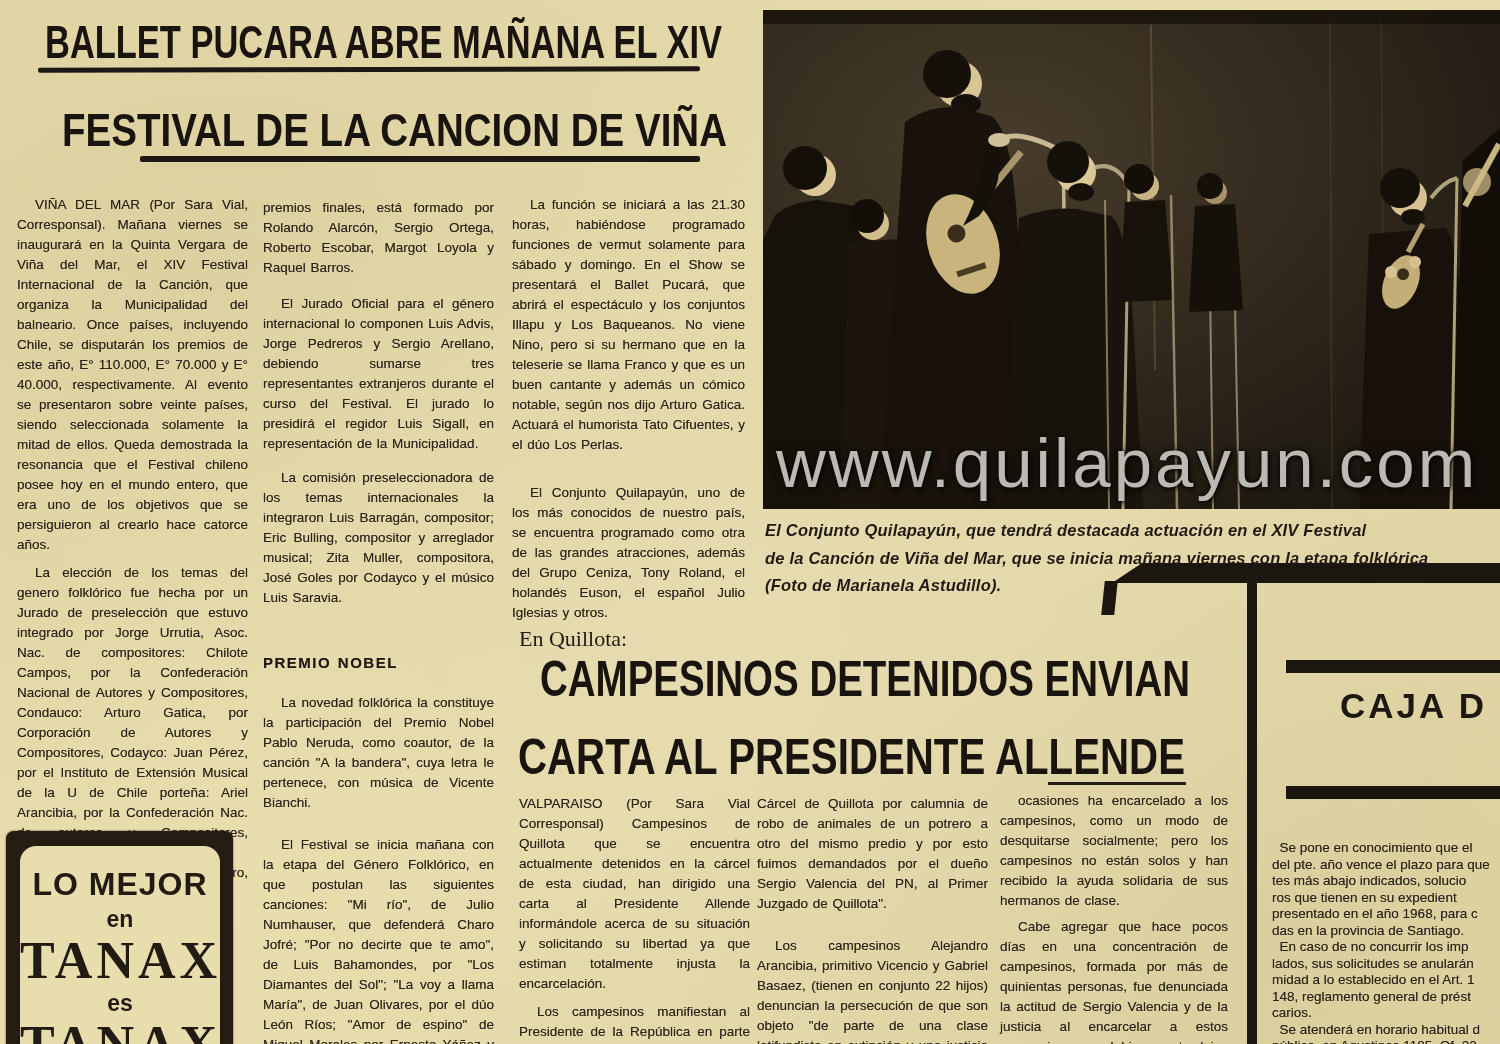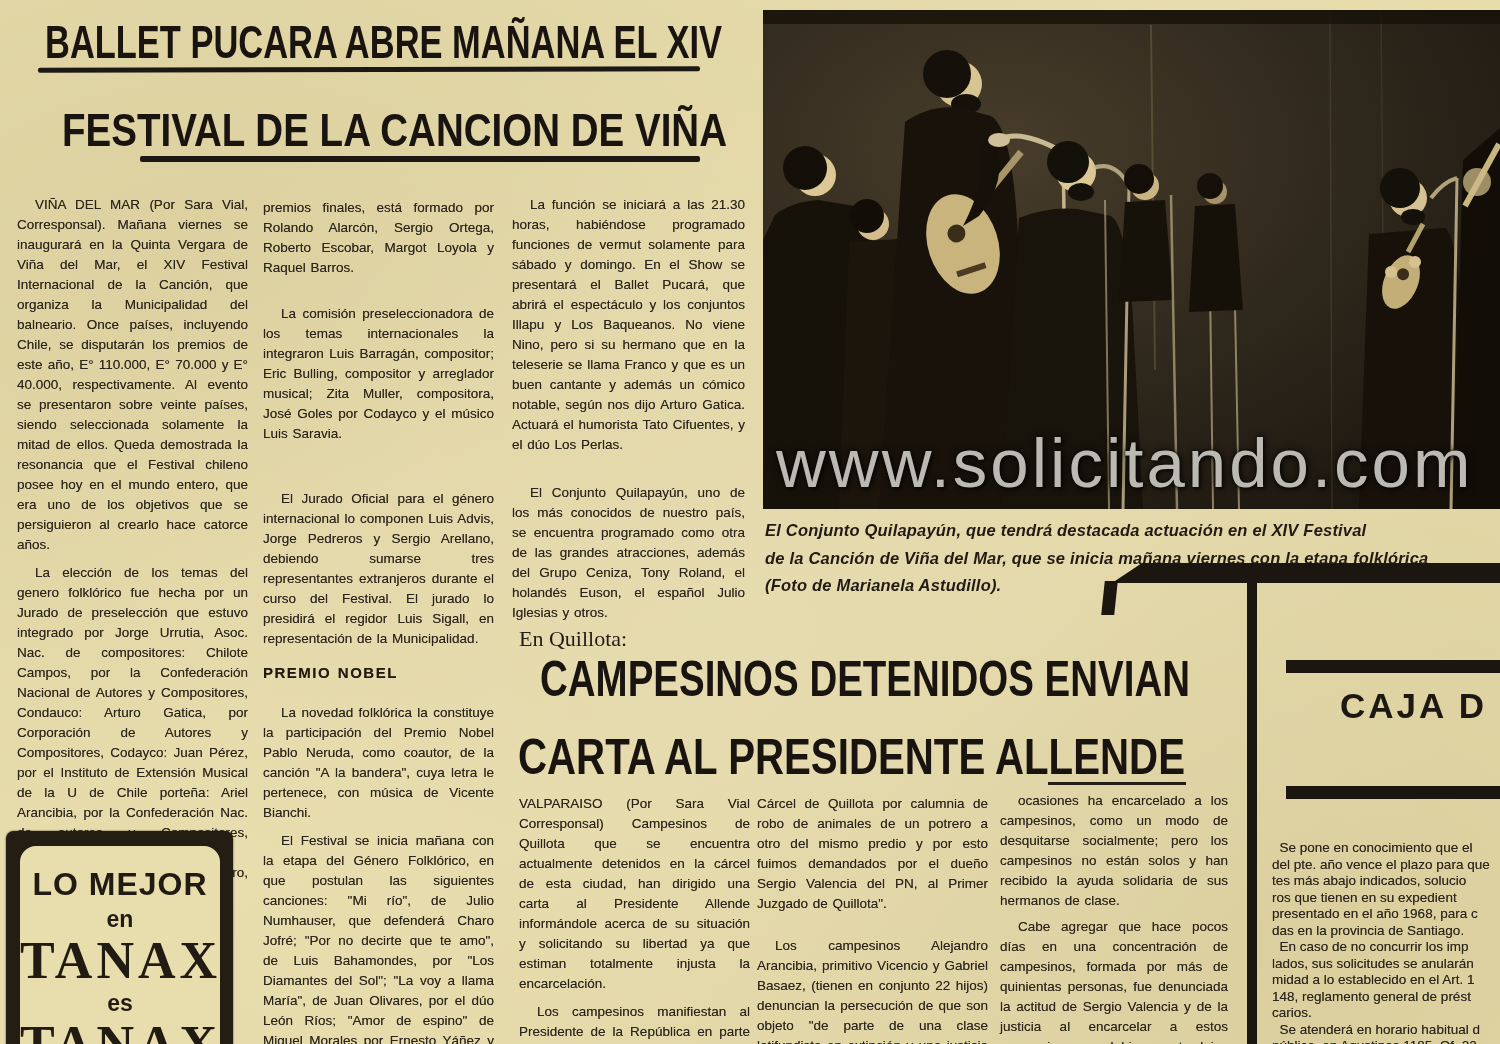--- a/index.html
+++ b/index.html
@@ -67,25 +67,25 @@
   </svg>
   <div class="rule" style="left:140px; top:156px; width:560px; height:6px;"></div>
 
   <div class="col" style="left:17px; top:190px; padding-top:5px;">
     <p style="margin-bottom:8px;">VIÑA DEL MAR (Por Sara Vial, Corresponsal). Mañana viernes se inaugurará en la Quinta Vergara de Viña del Mar, el XIV Festival Internacional de la Canción, que organiza la Municipalidad del balneario. Once países, incluyendo Chile, se disputarán los premios de este año, E° 110.000, E° 70.000 y E° 40.000, respectivamente. Al evento se presentaron sobre veinte países, siendo seleccionada solamente la mitad de ellos. Queda demostrada la resonancia que el Festival chileno posee hoy en el mundo entero, que era uno de los objetivos que se persiguieron al crearlo hace catorce años.</p>
     <p style="margin-bottom:0;">La elección de los temas del genero folklórico fue hecha por un Jurado de preselección que estuvo integrado por Jorge Urrutia, Asoc. Nac. de compositores: Chilote Campos, por la Confederación Nacional de Autores y Compositores, Condauco: Arturo Gatica, por Corporación de Autores y Compositores, Codayco: Juan Pérez, por el Instituto de Extensión Musical de la U de Chile porteña: Ariel Arancibia, por la Confederación Nac. de autores y Compositores, Condauco.</p>
     <p>El Jurado Oficial para este género, que determinará los</p>
   </div>
 
   <div class="col" style="left:263px; top:190px; padding-top:8px;">
-    <p class="flush" style="margin-bottom:26px;">premios finales, está formado por Rolando Alarcón, Sergio Ortega, Roberto Escobar, Margot Loyola y Raquel Barros.</p>
+    <p class="flush" style="margin-bottom:16px;">premios finales, está formado por Rolando Alarcón, Sergio Ortega, Roberto Escobar, Margot Loyola y Raquel Barros.</p>
+    <p style="margin-bottom:14px;">El Jurado Oficial para el género internacional lo componen Luis Advis, Jorge Pedreros y Sergio Arellano, debiendo sumarse tres representantes extranjeros durante el curso del Festival. El jurado lo presidirá el regidor Luis Sigall, en representación de la Municipalidad.</p>
     <p style="margin-bottom:45px;">La comisión preseleccionadora de los temas internacionales la integraron Luis Barragán, compositor; Eric Bulling, compositor y arreglador musical; Zita Muller, compositora, José Goles por Codayco y el músico Luis Saravia.</p>
-    <p style="margin-bottom:14px;">El Jurado Oficial para el género internacional lo componen Luis Advis, Jorge Pedreros y Sergio Arellano, debiendo sumarse tres representantes extranjeros durante el curso del Festival. El jurado lo presidirá el regidor Luis Sigall, en representación de la Municipalidad.</p>
     <div class="subhead">PREMIO NOBEL</div>
-    <p style="margin-top:20px; margin-bottom:8px;">La novedad folklórica la constituye la participación del Premio Nobel Pablo Neruda, como coautor, de la canción "A la bandera", cuya letra le pertenece, con música de Vicente Bianchi.</p>
+    <p style="margin-top:20px; margin-bottom:22px;">La novedad folklórica la constituye la participación del Premio Nobel Pablo Neruda, como coautor, de la canción "A la bandera", cuya letra le pertenece, con música de Vicente Bianchi.</p>
     <p>El Festival se inicia mañana con la etapa del Género Folklórico, en que postulan las siguientes canciones: "Mi río", de Julio Numhauser, que defenderá Charo Jofré; "Por no decirte que te amo", de Luis Bahamondes, por "Los Diamantes del Sol"; "La voy a llama María", de Juan Olivares, por el dúo León Ríos; "Amor de espino" de Miguel Morales por Ernesto Yáñez y "A la bandera de Chile" de Neruda y Bianchi, por "Los Fortineros".</p>
   </div>
 
   <div class="col" style="left:512px; top:190px; padding-top:5px; width:233px;">
     <p style="margin-bottom:28px;">La función se iniciará a las 21.30 horas, habiéndose programado funciones de vermut solamente para sábado y domingo. En el Show se presentará el Ballet Pucará, que abrirá el espectáculo y los conjuntos Illapu y Los Baqueanos. No viene Nino, pero si su hermano que en la teleserie se llama Franco y que es un buen cantante y además un cómico notable, según nos dijo Arturo Gatica. Actuará el humorista Tato Cifuentes, y el dúo Los Perlas.</p>
     <p>El Conjunto Quilapayún, uno de los más conocidos de nuestro país, se encuentra programado como otra de las grandes atracciones, además del Grupo Ceniza, Tony Roland, el holandés Euson, el español Julio Iglesias y otros.</p>
   </div>
 
   <div class="tanax">
     <div class="tanax-inner">
@@ -197,21 +197,21 @@
 
     <g>
       <path d="M700,150 L737,118 L737,499 L690,499 Z" fill="#120d07"></path>
       <line x1="702" y1="196" x2="736" y2="134" stroke="#c9b67f" stroke-width="6"></line>
       <circle cx="714" cy="172" r="14" fill="#cdb987" opacity="0.75"></circle>
     </g>
 
     <rect width="737" height="14" fill="#171209" opacity="0.8"></rect>
   </svg>
 
-  <div class="watermark">www.solicitando.com</div>
+  <div class="watermark">www.quilapayun.com</div>
 
   <div class="caption" style="left:765px; top:517px; width:740px;">El Conjunto Quilapayún, que tendrá destacada  actuación en el XIV Festival
 de la Canción de Viña  del Mar, que se inicia mañana viernes con la etapa folklórica
 (Foto de Marianela Astudillo).</div>
 
   <div class="kicker" style="left:519px; top:626px;">En Quillota:</div>
 
   <svg class="hl" style="left:540px; top:650px;" width="660" height="58">
     <text class="hl-text" x="0" y="46" font-size="50" textLength="650" lengthAdjust="spacingAndGlyphs">CAMPESINOS DETENIDOS ENVIAN</text>
   </svg>

